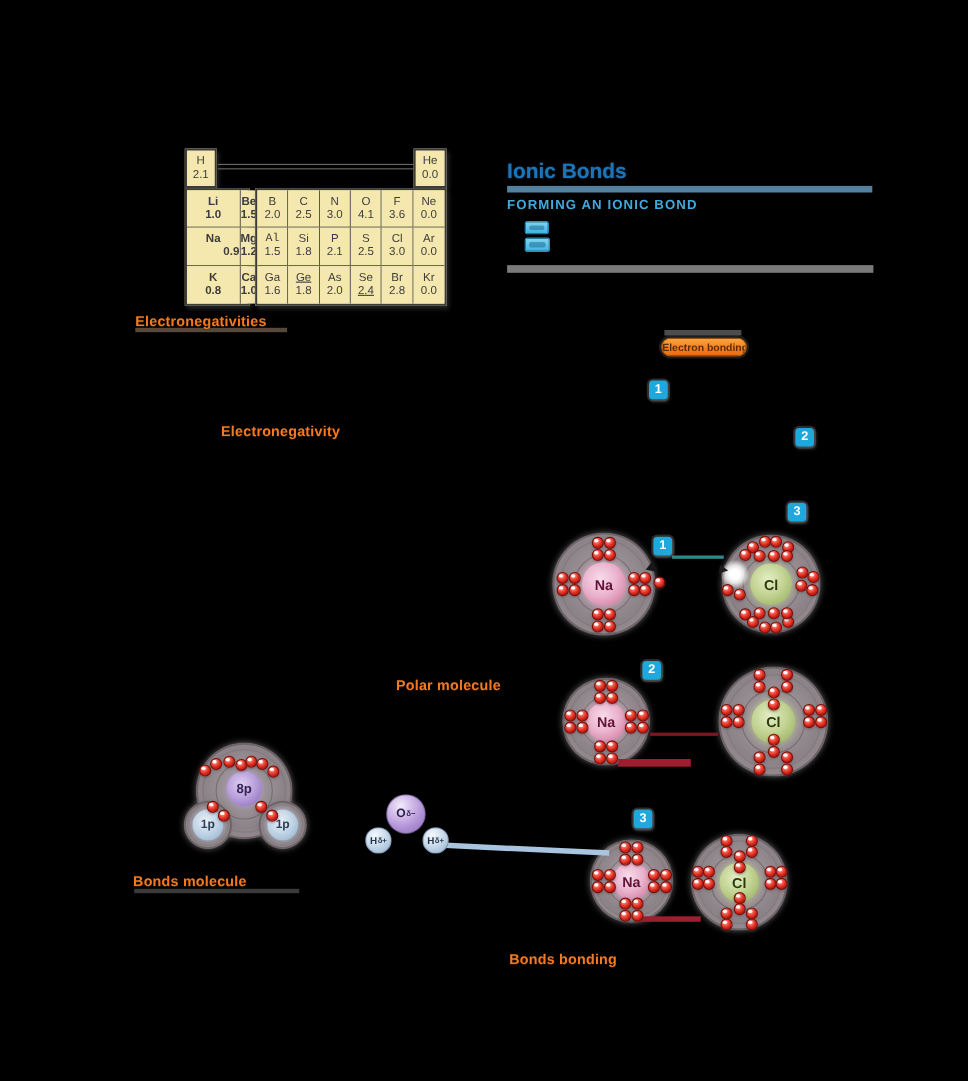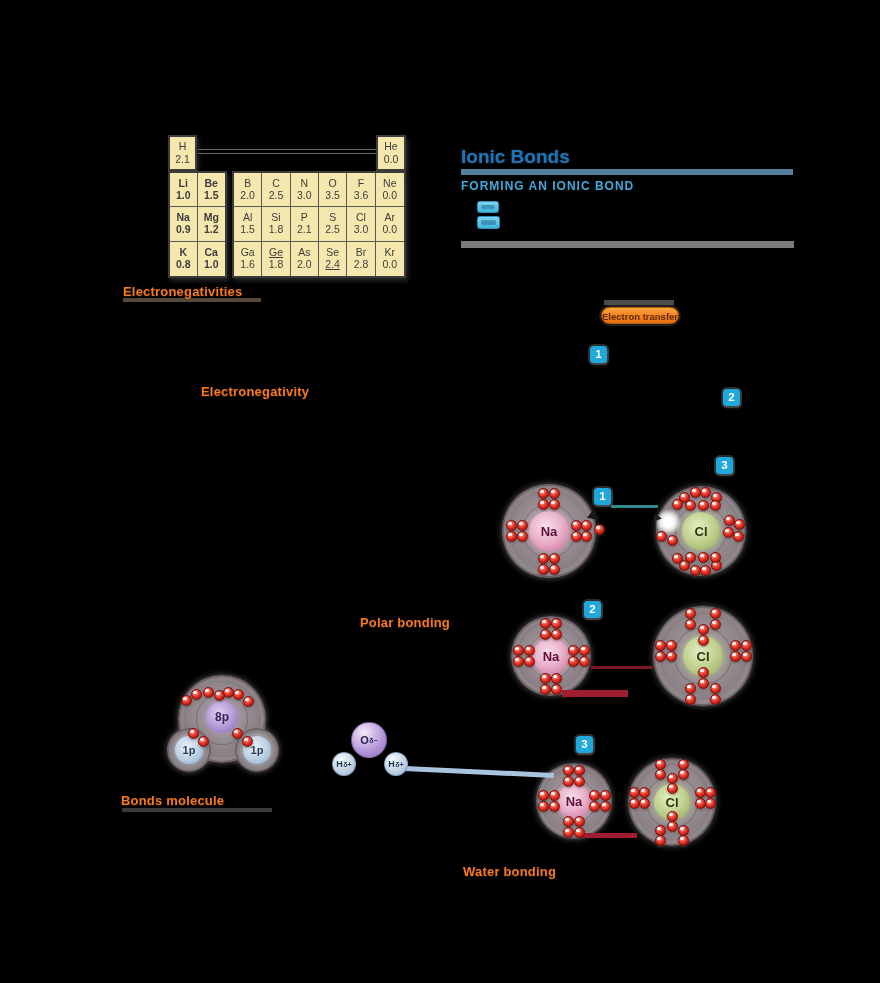--- a/index.html
+++ b/index.html
@@ -89,21 +89,21 @@
           <div class="ptable-cell">
             <div style="position: static;">Li</div>
             <div style="position: static;">1.0</div>
           </div>
           <div class="ptable-cell" style="border-right: none;">
             <div style="position: static;">Be</div>
             <div style="position: static;">1.5</div>
           </div>
           <div class="ptable-cell">
             <div style="position: static;">Na</div>
-            <div style="position: static;">0.9</div>
+            <div style="position: static; padding-left: 33px;">0.9</div>
           </div>
           <div class="ptable-cell" style="border-right: none;">
             <div style="position: static;">Mg</div>
             <div style="position: static;">1.2</div>
           </div>
           <div class="ptable-cell" style="border-bottom: none;">
             <div style="position: static;">K</div>
             <div style="position: static;">0.8</div>
           </div>
           <div class="ptable-cell" style="border-right: none; border-bottom: none;">
@@ -121,32 +121,32 @@
           <div class="ptable-cell">
             <div style="position: static;">C</div>
             <div style="position: static;">2.5</div>
           </div>
           <div class="ptable-cell">
             <div style="position: static;">N</div>
             <div style="position: static;">3.0</div>
           </div>
           <div class="ptable-cell">
             <div style="position: static;">O</div>
-            <div style="position: static;">3.5</div>
+            <div style="position: static;">4.1</div>
           </div>
           <div class="ptable-cell">
             <div style="position: static;">F</div>
             <div style="position: static;">3.6</div>
           </div>
           <div class="ptable-cell" style="border-right: none;">
             <div style="position: static;">Ne</div>
             <div style="position: static;">0.0</div>
           </div>
           <div class="ptable-cell">
-            <div style="position: static;">Al</div>
+            <div style="position: static; font-family: Liberation Mono, monospace;">Al</div>
             <div style="position: static;">1.5</div>
           </div>
           <div class="ptable-cell">
             <div style="position: static;">Si</div>
             <div style="position: static;">1.8</div>
           </div>
           <div class="ptable-cell">
             <div style="position: static;">P</div>
             <div style="position: static;">2.1</div>
           </div>
@@ -184,40 +184,40 @@
           </div>
           <div class="ptable-cell" style="border-right: none; border-bottom: none;">
             <div style="position: static;">Kr</div>
             <div style="position: static;">0.0</div>
           </div>
         </div>
       </div>
     </div>
     <div class="caption" style="position: absolute; left: 123px; top: 284px;">Electronegativities</div>
     <div class="caption" style="position: absolute; left: 201px; top: 384px;">Electronegativity</div>
-    <div class="caption" style="position: absolute; left: 360px; top: 615px;">Polar bonding</div>
+    <div class="caption" style="position: absolute; left: 360px; top: 615px;">Polar molecule</div>
     <div class="caption" style="position: absolute; left: 121px; top: 793px;">Bonds molecule</div>
-    <div class="caption" style="position: absolute; left: 463px; top: 864px;">Water bonding</div>
+    <div class="caption" style="position: absolute; left: 463px; top: 864px;">Bonds bonding</div>
     <div class="bar" style="position: absolute; left: 461px; top: 169px; width: 332px; height: 6px; background: rgb(84, 128, 159); opacity: 1;"></div>
     <div class="bar" style="position: absolute; left: 461px; top: 241px; width: 333px; height: 7px; background: rgb(143, 143, 143); opacity: 0.85;"></div>
     <div class="bar" style="position: absolute; left: 123px; top: 298px; width: 138px; height: 4px; background: rgb(107, 90, 72); opacity: 0.8;"></div>
     <div class="bar" style="position: absolute; left: 122px; top: 808px; width: 150px; height: 4px; background: rgb(96, 96, 96); opacity: 0.6;"></div>
     <div class="bar" style="position: absolute; left: 604px; top: 300px; width: 70px; height: 5px; background: rgb(138, 138, 138); opacity: 0.55;"></div>
     <div class="bar" style="position: absolute; left: 611px; top: 505px; width: 47px; height: 2.5px; background: rgb(46, 139, 139); opacity: 1;"></div>
     <div class="bar" style="position: absolute; left: 591px; top: 666px; width: 62px; height: 3px; background: rgb(122, 24, 34); opacity: 1;"></div>
     <div class="bar" style="position: absolute; left: 562px; top: 690px; width: 66px; height: 7px; background: rgb(160, 28, 48); opacity: 1;"></div>
     <div class="bar" style="position: absolute; left: 405px; top: 766px; width: 149px; height: 5px; background: rgb(169, 196, 222); opacity: 1; transform: rotate(2.7deg);"></div>
     <div class="bar" style="position: absolute; left: 577px; top: 833px; width: 60px; height: 5px; background: rgb(160, 28, 48); opacity: 1;"></div>
     <div class="marker" style="position: absolute; left: 590px; top: 346px;">1</div>
     <div class="marker" style="position: absolute; left: 723px; top: 389px;">2</div>
     <div class="marker" style="position: absolute; left: 716px; top: 457px;">3</div>
     <div class="marker" style="position: absolute; left: 594px; top: 488px;">1</div>
     <div class="marker" style="position: absolute; left: 584px; top: 601px;">2</div>
     <div class="marker" style="position: absolute; left: 576px; top: 736px;">3</div>
-    <div class="pill" style="position: absolute; left: 601px; top: 307px; width: 78px; height: 17px; line-height: 17px;">Electron transfer</div>
+    <div class="pill" style="position: absolute; left: 601px; top: 307px; width: 78px; height: 17px; line-height: 17px;">Electron bonding</div>
     <div class="atom" style="position: absolute; left: 502px; top: 484px; width: 94px; height: 94px;">
       <div class="ring" style="position: absolute; left: 17.74px; top: 17.74px; width: 54.52px; height: 54.52px;"></div>
       <div class="ring2" style="position: absolute; left: 4.58px; top: 4.58px; width: 80.84px; height: 80.84px;"></div>
       <div class="nucleus na" style="position: absolute; left: 25px; top: 25px; width: 40px; height: 40px;">
         <div style="position: static;">Na</div>
       </div>
       <div class="dot" style="position: absolute; left: 33.5px; top: 1.5px; width: 11px; height: 11px;"></div>
       <div class="dot" style="position: absolute; left: 44.5px; top: 1.5px; width: 11px; height: 11px;"></div>
       <div class="dot" style="position: absolute; left: 33.5px; top: 12.5px; width: 11px; height: 11px;"></div>
       <div class="dot" style="position: absolute; left: 44.5px; top: 12.5px; width: 11px; height: 11px;"></div>

